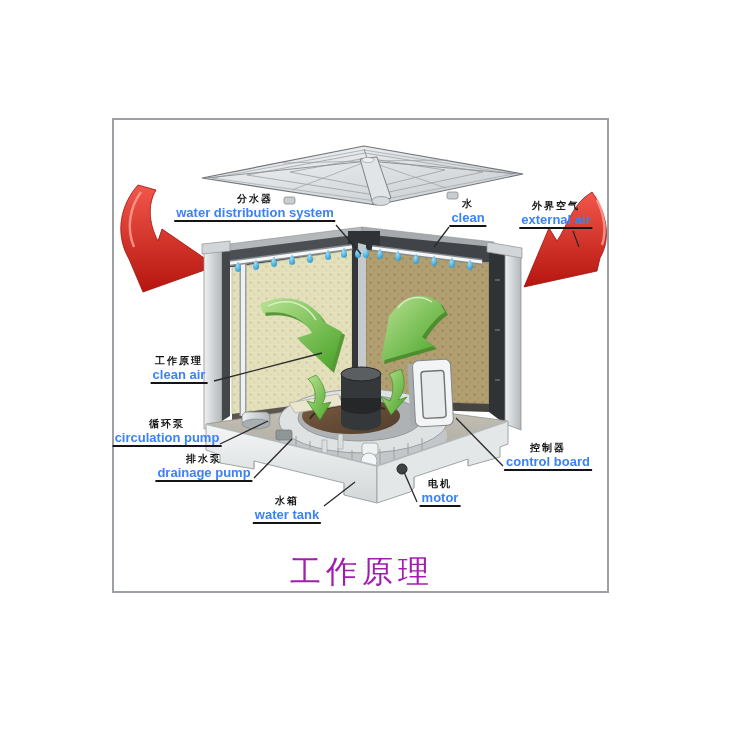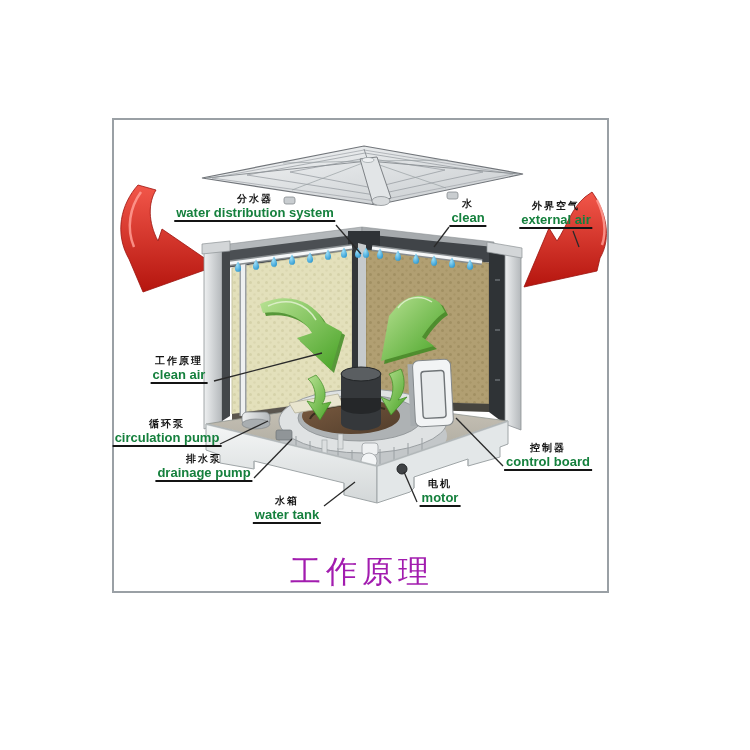--- a/index.html
+++ b/index.html
@@ -3,21 +3,21 @@
 <meta charset="utf-8">
 <style>
   html,body{margin:0;padding:0;background:#ffffff;}
   .canvas{position:relative;width:750px;height:750px;background:#ffffff;overflow:hidden;
           font-family:"Liberation Sans","DejaVu Sans",sans-serif;color:#111;}
   .frame{position:absolute;left:112px;top:118px;width:497px;height:475px;
          border:2px solid #9aa0a5;box-sizing:border-box;background:#ffffff;}
   .art{position:absolute;left:0;top:0;width:750px;height:750px;}
   .label{position:absolute;transform:translateX(-50%);text-align:center;white-space:nowrap;z-index:5;}
   .zh{font-size:10px;font-weight:bold;letter-spacing:2px;line-height:1.08;color:#141414;}
-  .en{font-size:13px;font-weight:bold;line-height:1.2;color:#15803d;}
+  .en{font-size:13px;font-weight:bold;line-height:1.2;color:#3b82f6;}
   .en .u{display:inline-block;border-bottom:2px solid #141414;padding:0 2px 0 2px;}
   .title{position:absolute;left:362px;top:551px;transform:translateX(-50%);
          font-size:31px;letter-spacing:5px;color:#a21caf;white-space:nowrap;z-index:5;}
 </style>
 </head>
 <body>
 
 <div class="canvas">
 
   <div class="frame"></div>

